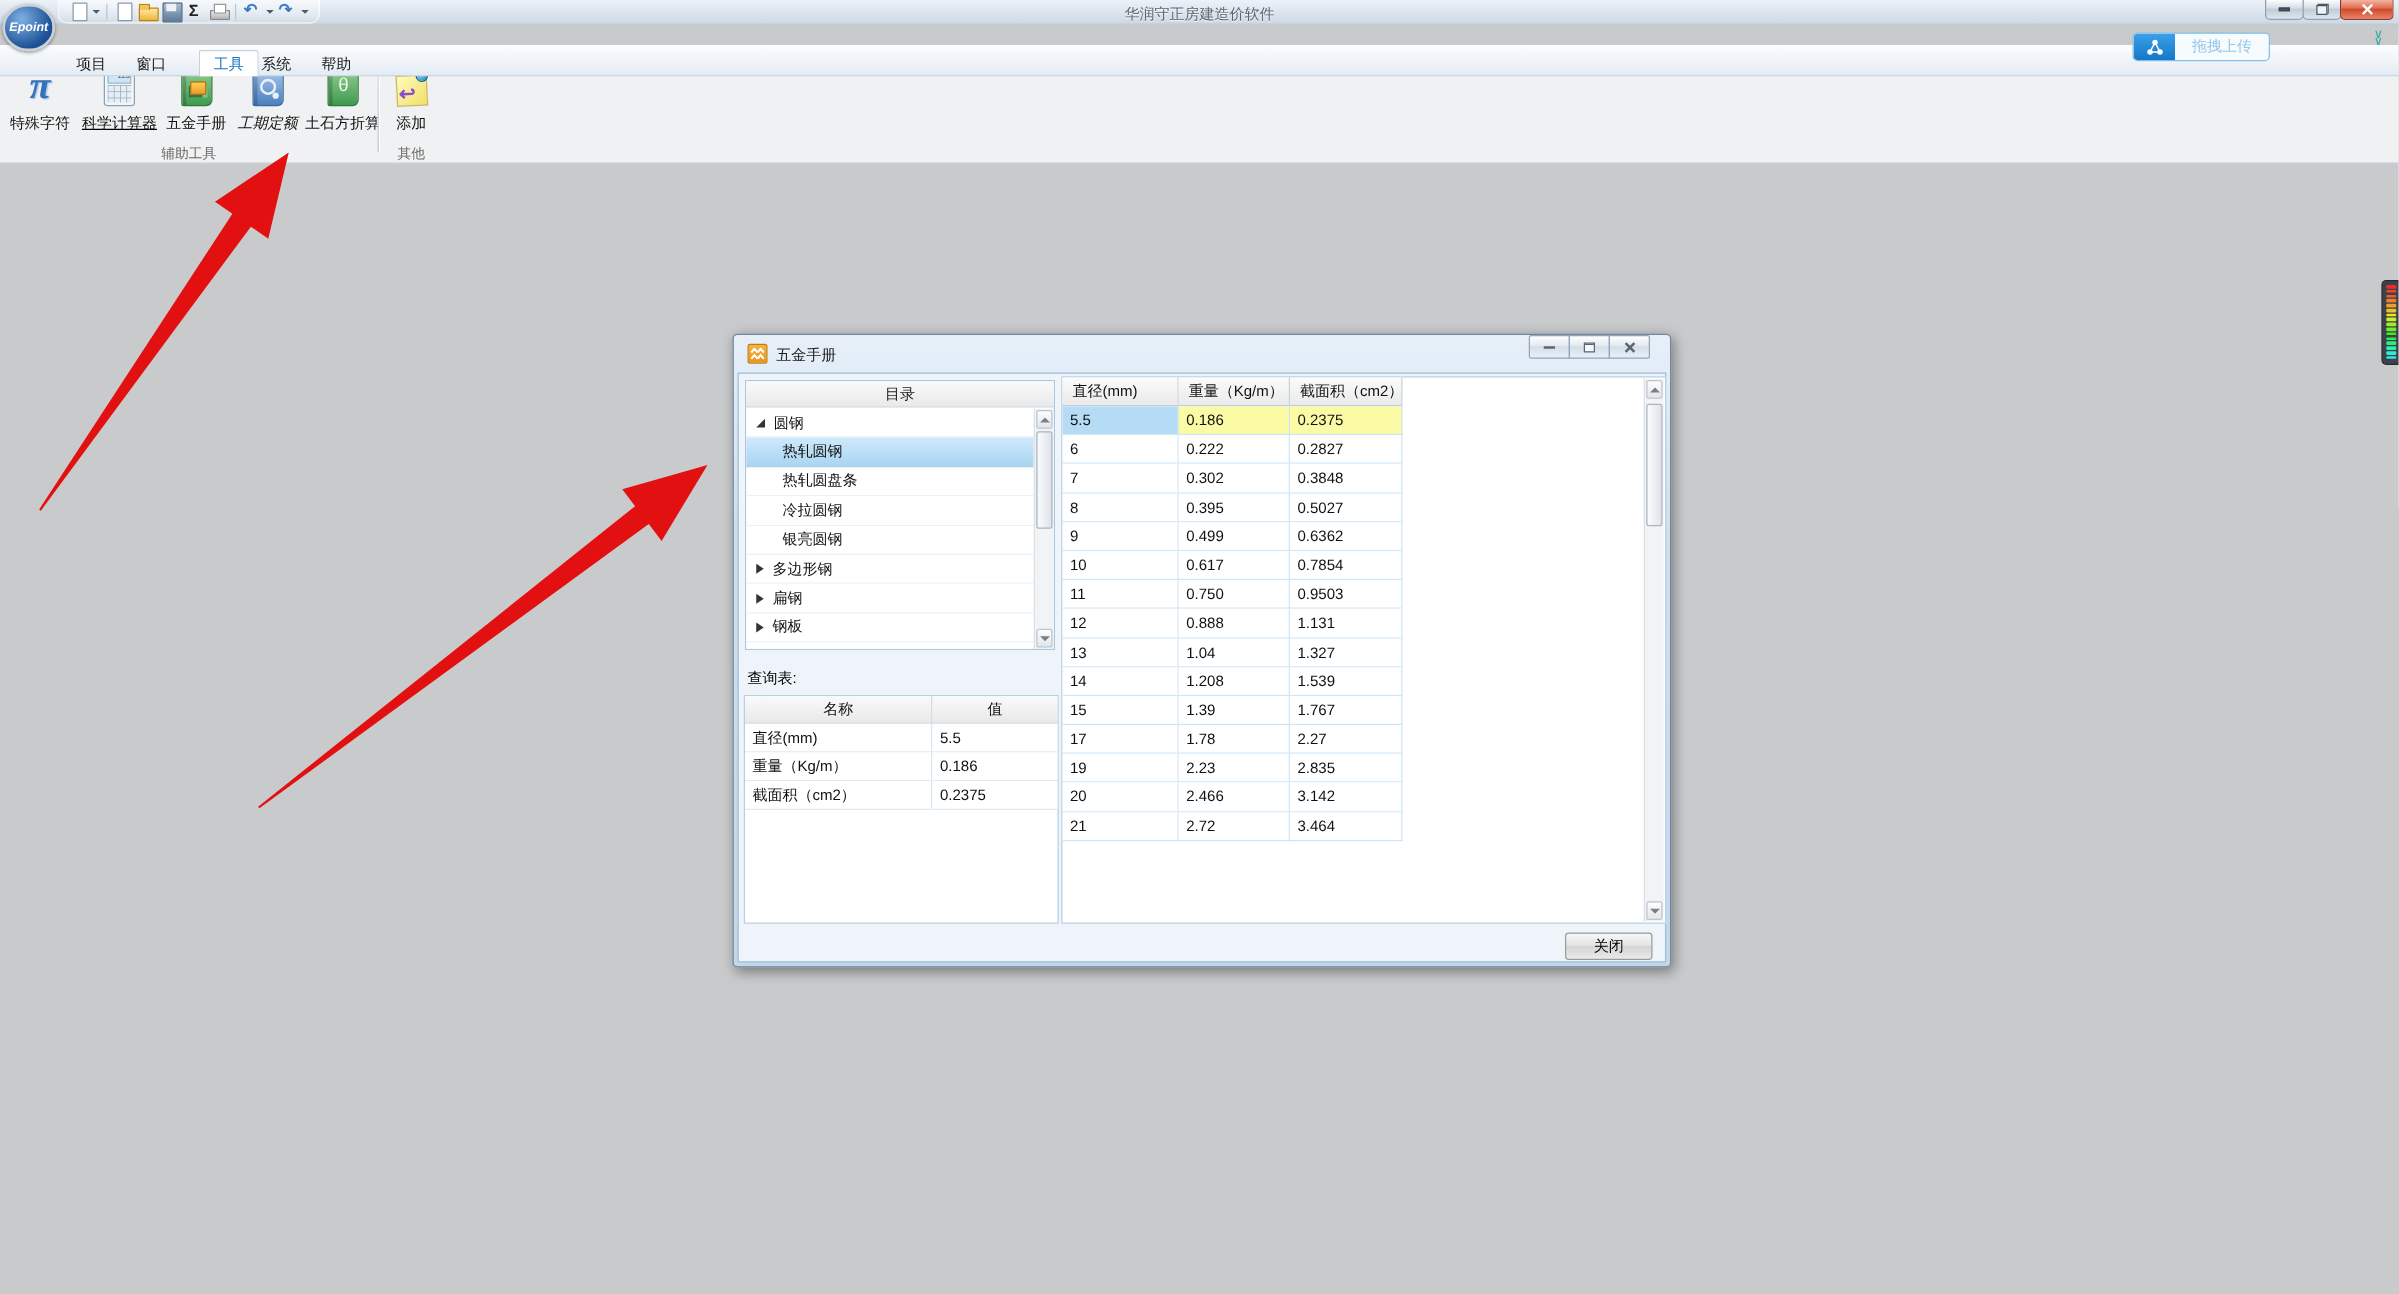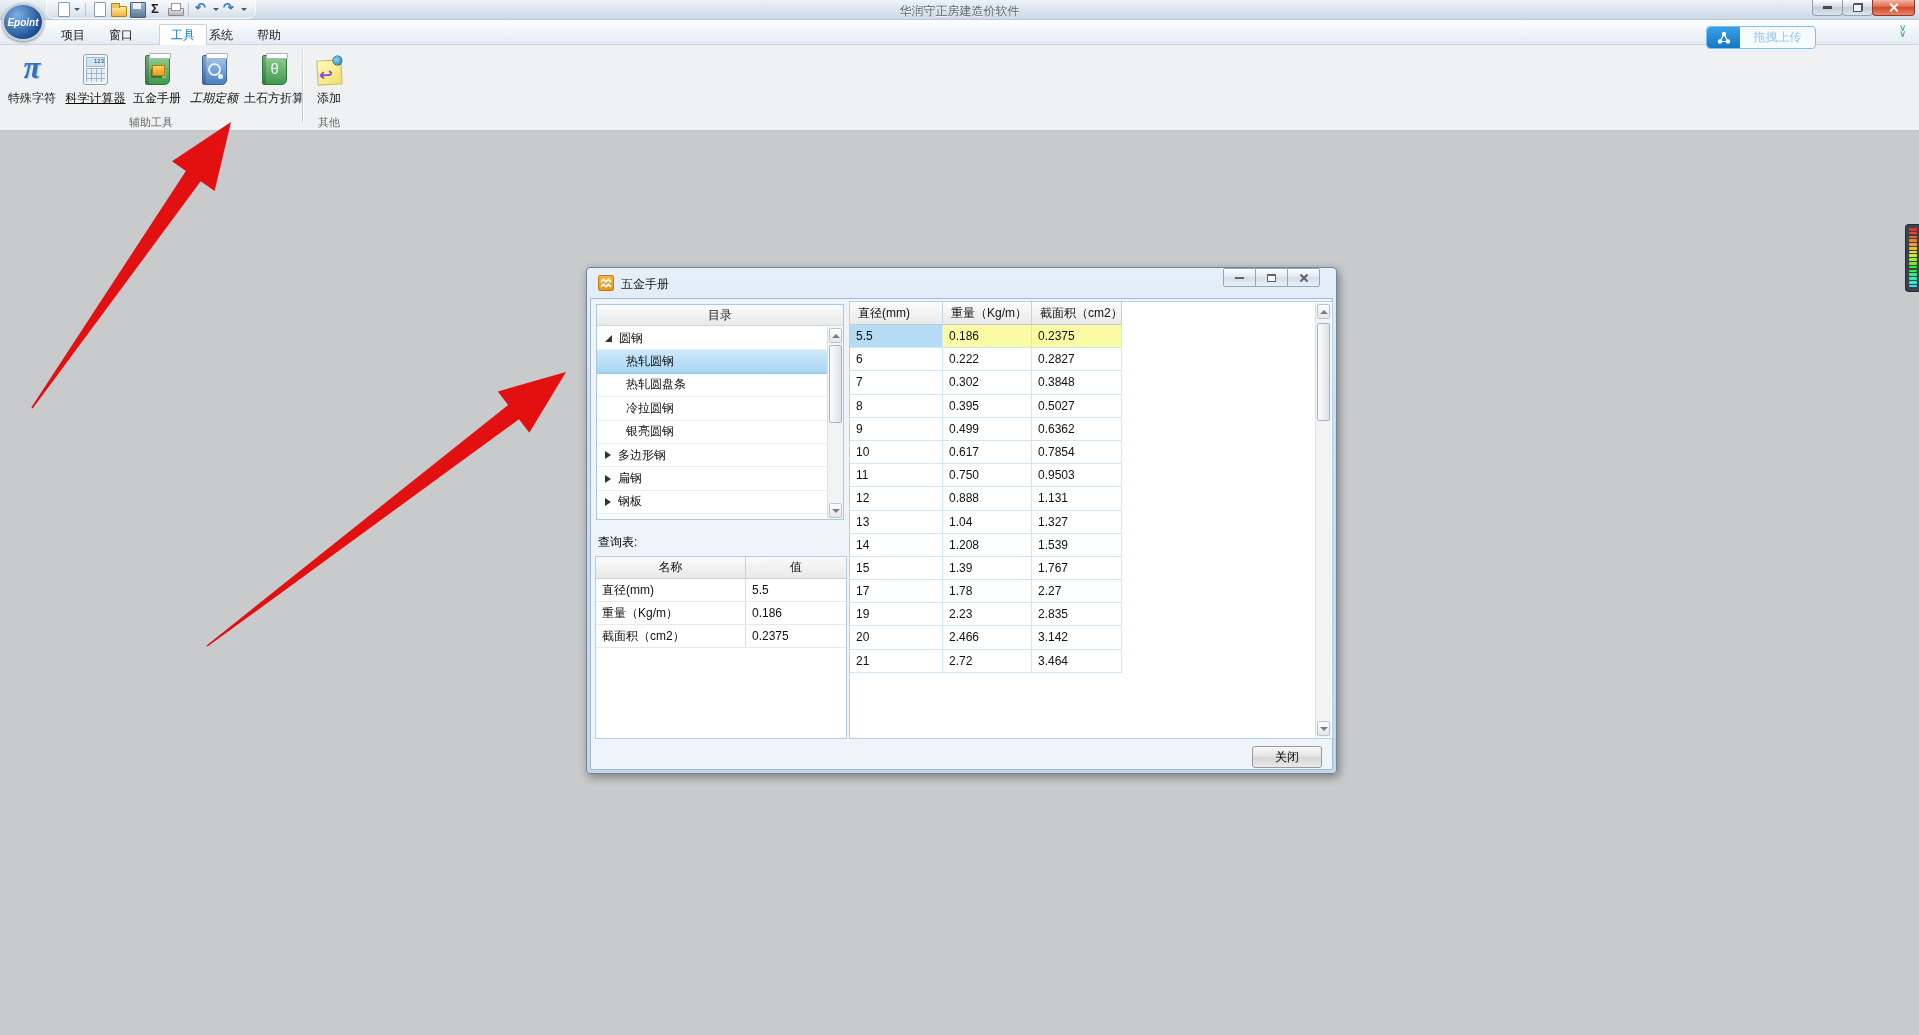--- a/index.html
+++ b/index.html
@@ -44,21 +44,21 @@
   .qa-redo::before { content:"↷"; position:absolute; left:1px; top:-1px; font-size:13px; font-weight:bold; color:#3a7ac0; }
   .qa-sep { width:1px; height:13px; background:#b9c5d1; margin:0 2px; }
 
   .epoint { position:absolute; left:2px; top:3px; width:42px; height:38px; border-radius:50%;
     background:radial-gradient(circle at 35% 30%, #7db1e4, #1c4f94 70%);
     border:2px solid #ccd1d6; box-shadow:0 1px 3px rgba(0,0,0,.45);
     display:flex; align-items:center; justify-content:center; z-index:10;
     color:#fff; font-size:10px; font-weight:bold; font-style:italic; }
 
   
-  .tabrow { position:absolute; left:0; top:20px; width:100%; height:25px;
+  .tabrow { position:absolute; left:0; top:36px; width:100%; height:25px;
     background:linear-gradient(#fcfdfe,#e3ecf4); border-bottom:1px solid #ccd6e0; z-index:4; }
   .tab { position:absolute; top:5px; height:20px; padding:2px 11px; font-size:12px; color:#1c1c1c; white-space:nowrap; }
   .tab.active { background:#fff; border:1px solid #c5d2de; border-bottom:none; border-radius:2px 2px 0 0;
     color:#1777c4; top:4px; height:21px; }
 
   
   .ribbon { position:absolute; left:0; top:45px; width:100%; height:86px; background:#f0f1f2;
     border-bottom:1px solid #c3c7cb; z-index:3; }
   .ribbon-btn { position:absolute; top:2px; height:66px; text-align:center; }
   .ribbon-btn .icon-box { height:40px; display:flex; align-items:flex-end; justify-content:center; padding-bottom:2px; }

